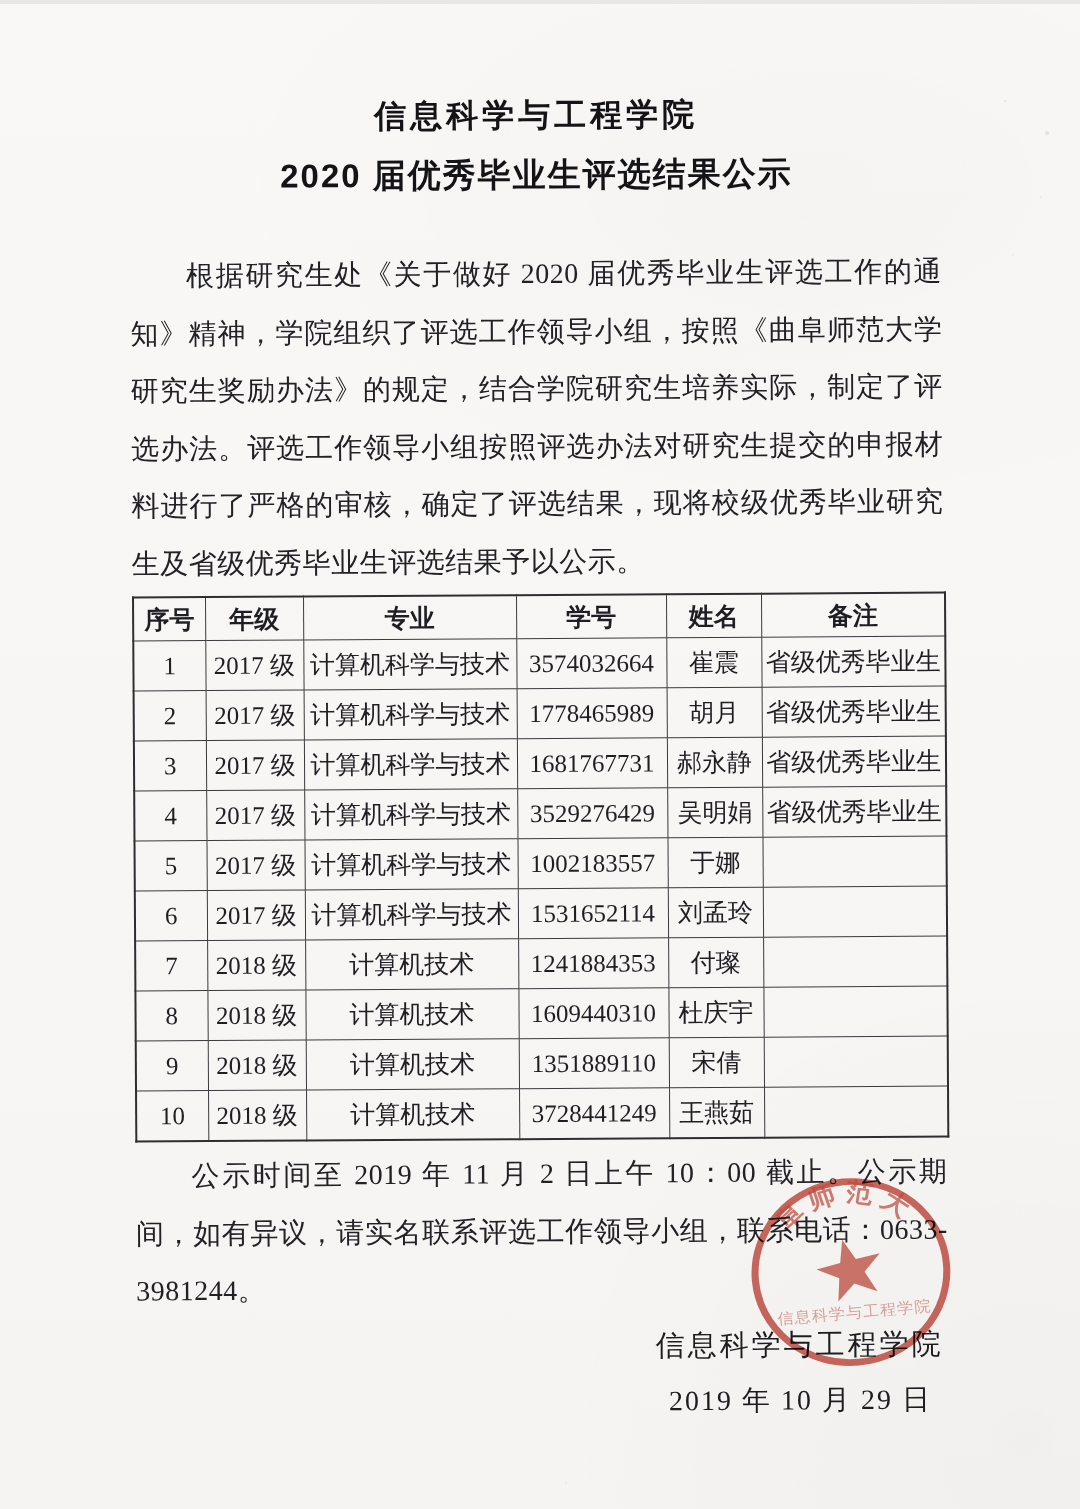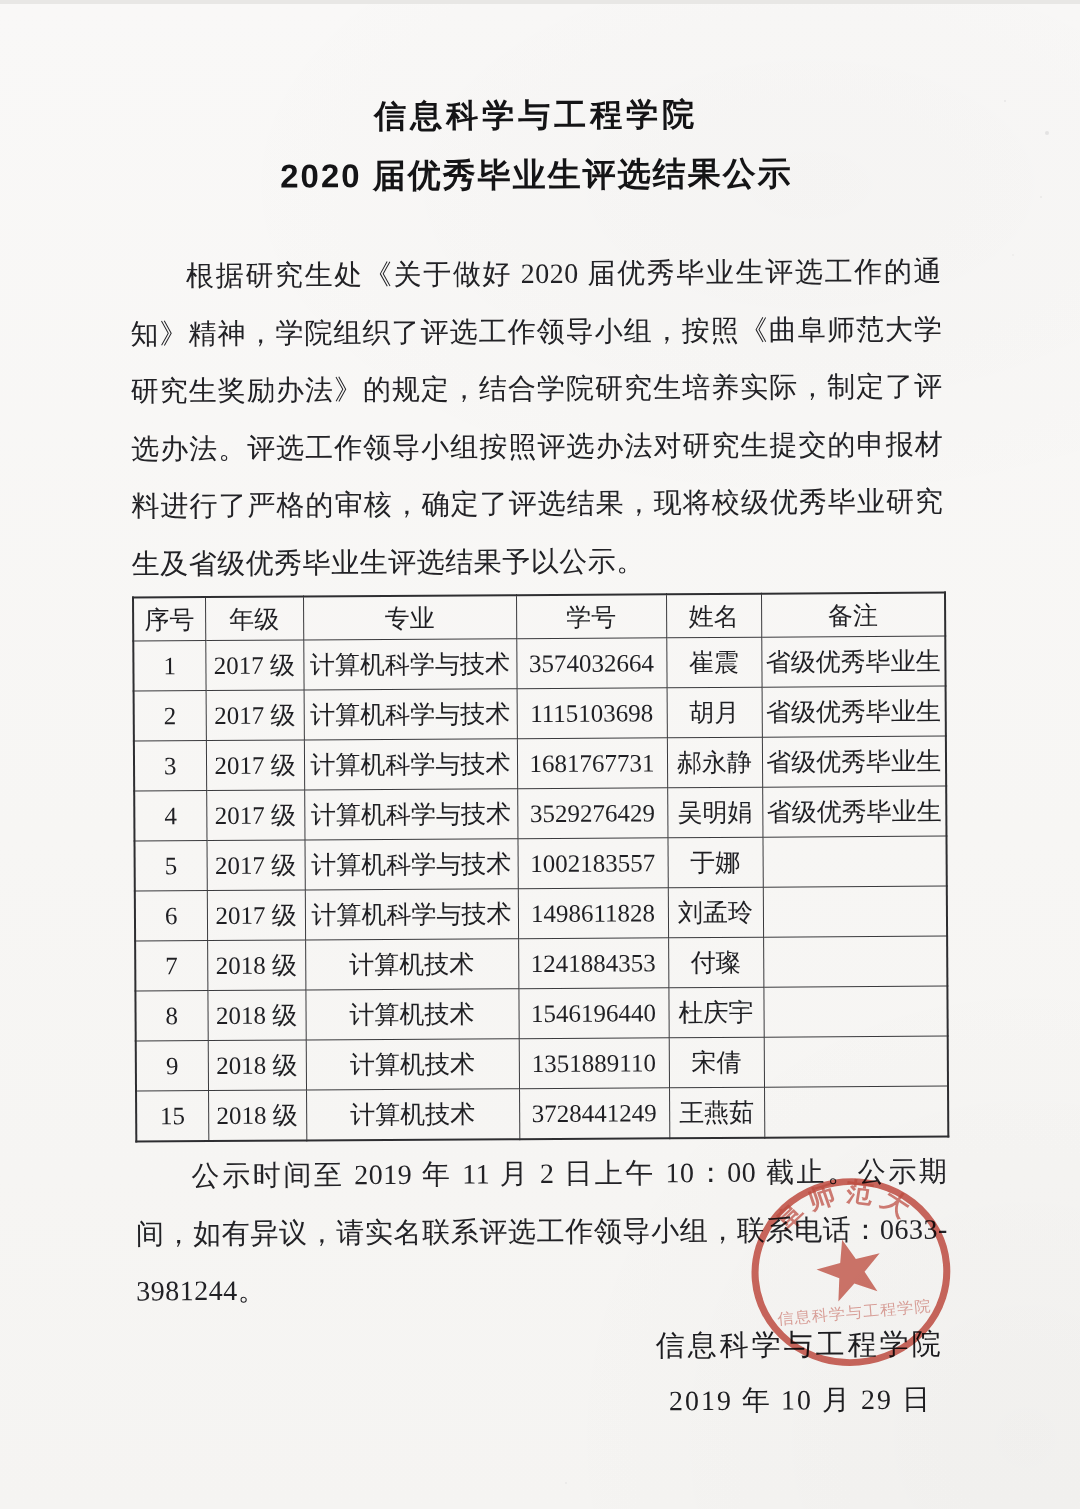--- a/index.html
+++ b/index.html
@@ -46,21 +46,21 @@
   table.results th, table.results td {
     border:1.6px solid #3a3a3d;
     text-align:center;
     vertical-align:middle;
     padding:0;
     font-size:25px;
     color:#1f1f23;
     white-space:nowrap;
     overflow:hidden;
   }
-  table.results th { height:42px; font-weight:normal; }
+  table.results th { height:42px; font-weight:bold; }
   table.results td { height:49px; }
   table.results { border:2px solid #2e2e31; }
   col.c1{width:72px} col.c2{width:98px} col.c3{width:213px}
   col.c4{width:150px} col.c5{width:95px} col.c6{width:184px}
 
   .closing {
     width:812px;
     margin:5px 0 0 133px;
     font-size:28px;
     line-height:57.5px;
@@ -144,21 +144,21 @@
             <td>2017 级</td>
             <td>计算机科学与技术</td>
             <td>3574032664</td>
             <td>崔震</td>
             <td>省级优秀毕业生</td>
           </tr>
           <tr>
             <td>2</td>
             <td>2017 级</td>
             <td>计算机科学与技术</td>
-            <td>1115103698</td>
+            <td>1778465989</td>
             <td>胡月</td>
             <td>省级优秀毕业生</td>
           </tr>
           <tr>
             <td>3</td>
             <td>2017 级</td>
             <td>计算机科学与技术</td>
             <td>1681767731</td>
             <td>郝永静</td>
             <td>省级优秀毕业生</td>
@@ -176,50 +176,50 @@
             <td>2017 级</td>
             <td>计算机科学与技术</td>
             <td>1002183557</td>
             <td>于娜</td>
             <td></td>
           </tr>
           <tr>
             <td>6</td>
             <td>2017 级</td>
             <td>计算机科学与技术</td>
-            <td>1498611828</td>
+            <td>1531652114</td>
             <td>刘孟玲</td>
             <td></td>
           </tr>
           <tr>
             <td>7</td>
             <td>2018 级</td>
             <td>计算机技术</td>
             <td>1241884353</td>
             <td>付璨</td>
             <td></td>
           </tr>
           <tr>
             <td>8</td>
             <td>2018 级</td>
             <td>计算机技术</td>
-            <td>1546196440</td>
+            <td>1609440310</td>
             <td>杜庆宇</td>
             <td></td>
           </tr>
           <tr>
             <td>9</td>
             <td>2018 级</td>
             <td>计算机技术</td>
             <td>1351889110</td>
             <td>宋倩</td>
             <td></td>
           </tr>
           <tr>
-            <td>15</td>
+            <td>10</td>
             <td>2018 级</td>
             <td>计算机技术</td>
             <td>3728441249</td>
             <td>王燕茹</td>
             <td></td>
           </tr>
         </tbody>
     </table>
 
     <p class="closing">公示时间至 2019 年 11 月 2 日上午 10：00 截止。公示期间，如有异议，请实名联系评选工作领导小组，联系电话：0633-3981244。</p>

